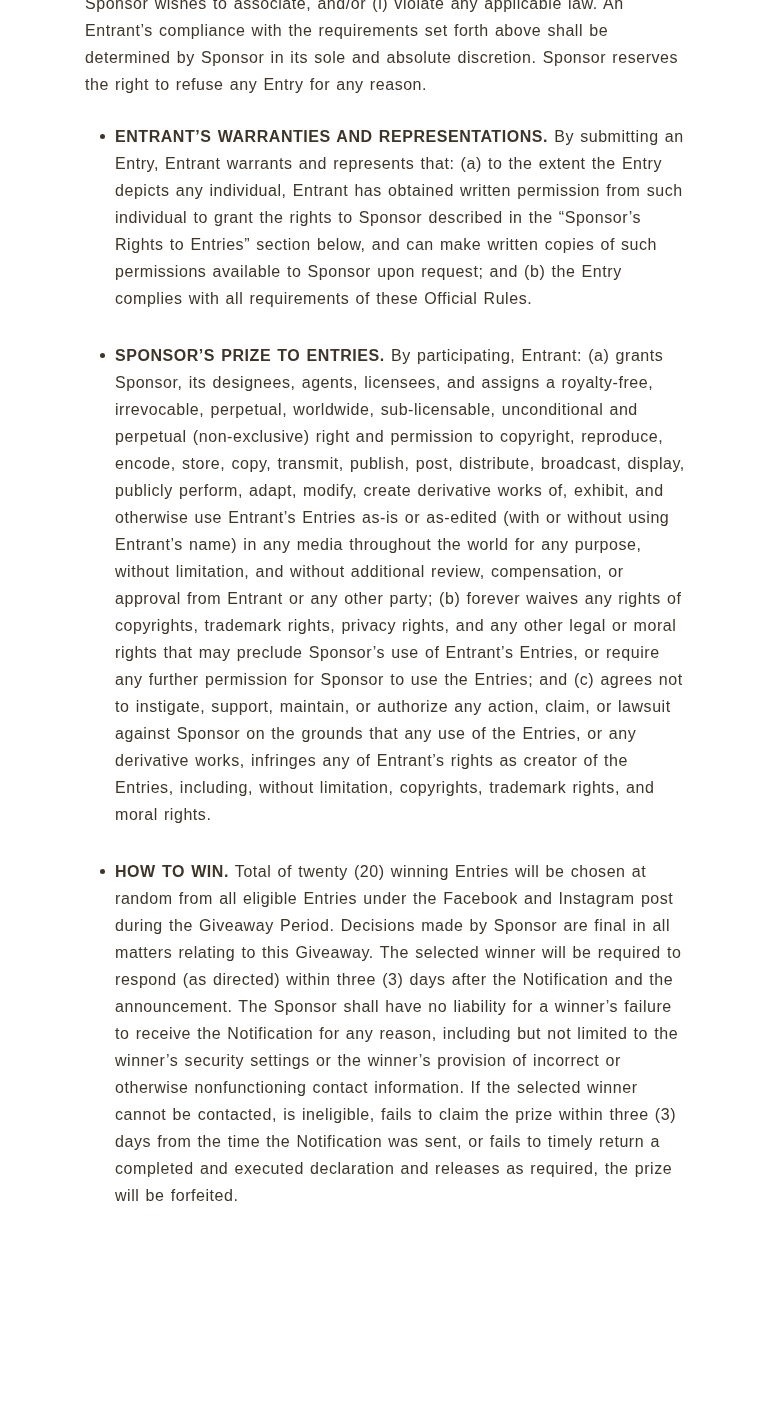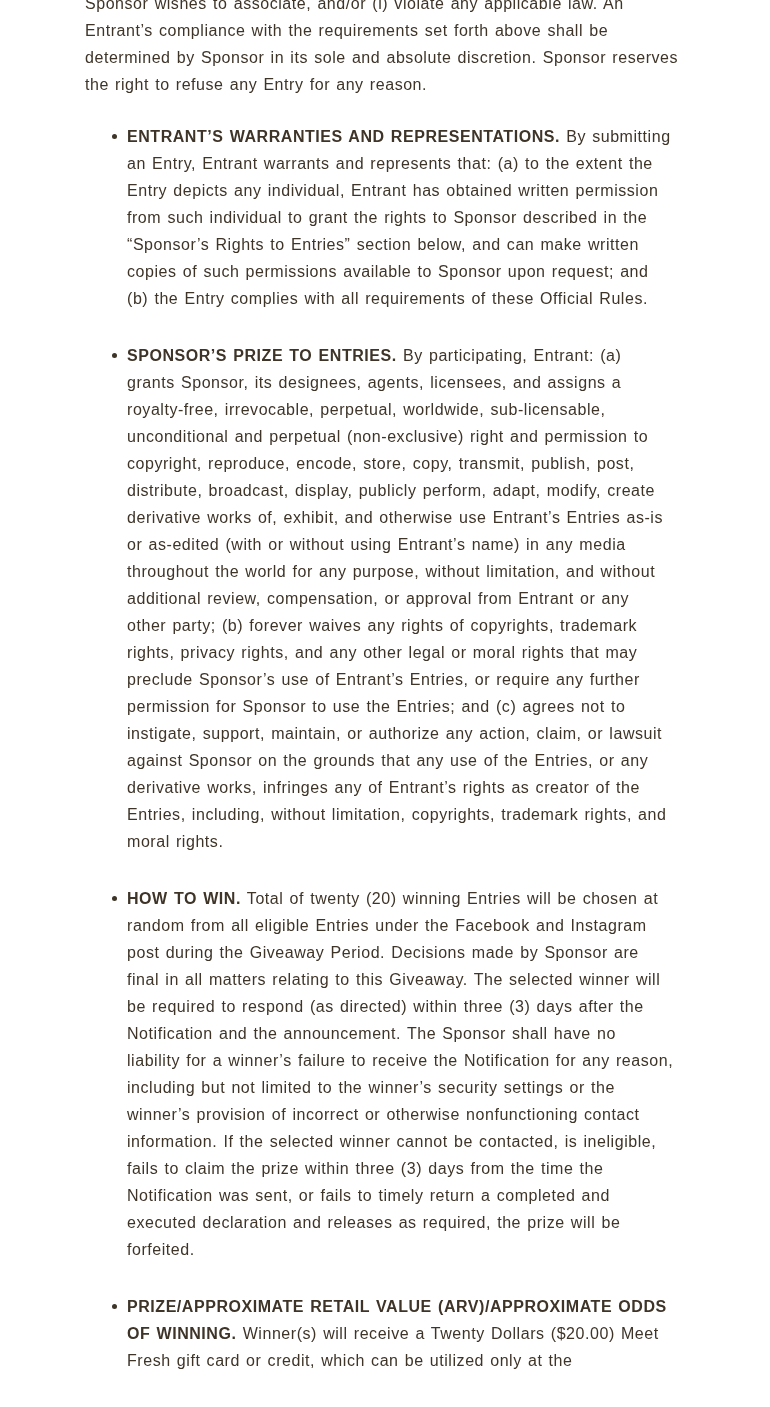--- a/index.html
+++ b/index.html
@@ -29,21 +29,21 @@
     line-height: 27px;
     letter-spacing: 0.55px;
     word-spacing: 1.2px;
     text-align: left;
   }
   .intro{
     margin: 0 0 25px 0;
   }
   .rules-list{
     list-style: none;
-    margin: 12px;
+    margin: 0;
     padding: 0 0 0 30px;
   }
   .rule-item{
     position: relative;
     margin: 0 0 30px 0;
   }
   .rule-item:last-child{
     margin-bottom: 0;
   }
   .bullet-dot{
@@ -83,21 +83,16 @@
       <strong class="rule-heading">SPONSOR’S PRIZE TO ENTRIES.</strong>
       <span class="rule-body">By participating, Entrant: (a) grants Sponsor, its designees, agents, licensees, and assigns a royalty-free, irrevocable, perpetual, worldwide, sub-licensable, unconditional and perpetual (non-exclusive) right and permission to copyright, reproduce, encode, store, copy, transmit, publish, post, distribute, broadcast, display, publicly perform, adapt, modify, create derivative works of, exhibit, and otherwise use Entrant’s Entries as-is or as-edited (with or without using Entrant’s name) in any media throughout the world for any purpose, without limitation, and without additional review, compensation, or approval from Entrant or any other party; (b) forever waives any rights of copyrights, trademark rights, privacy rights, and any other legal or moral rights that may preclude Sponsor’s use of Entrant’s Entries, or require any further permission for Sponsor to use the Entries; and (c) agrees not to instigate, support, maintain, or authorize any action, claim, or lawsuit against Sponsor on the grounds that any use of the Entries, or any derivative works, infringes any of Entrant’s rights as creator of the Entries, including, without limitation, copyrights, trademark rights, and moral rights.</span>
     </li>
 
     <li class="rule-item">
       <span class="bullet-dot"></span>
       <strong class="rule-heading">HOW TO WIN.</strong>
       <span class="rule-body">Total of twenty (20) winning Entries will be chosen at random from all eligible Entries under the Facebook and Instagram post during the Giveaway Period. Decisions made by Sponsor are final in all matters relating to this Giveaway. The selected winner will be required to respond (as directed) within three (3) days after the Notification and the announcement. The Sponsor shall have no liability for a winner’s failure to receive the Notification for any reason, including but not limited to the winner’s security settings or the winner’s provision of incorrect or otherwise nonfunctioning contact information. If the selected winner cannot be contacted, is ineligible, fails to claim the prize within three (3) days from the time the Notification was sent, or fails to timely return a completed and executed declaration and releases as required, the prize will be forfeited.</span>
     </li>
 
-    <li class="rule-item">
-      <span class="bullet-dot"></span>
-      <strong class="rule-heading">PRIZE/APPROXIMATE RETAIL VALUE (ARV)/APPROXIMATE ODDS OF WINNING.</strong>
-      <span class="rule-body">Winner(s) will receive a Twenty Dollars ($20.00) Meet Fresh gift card or credit, which can be utilized only at the</span>
-    </li>
 
   </ul>
 
 </div>
 
 </body></html>

